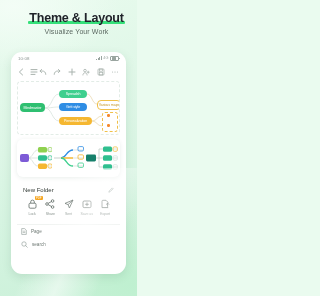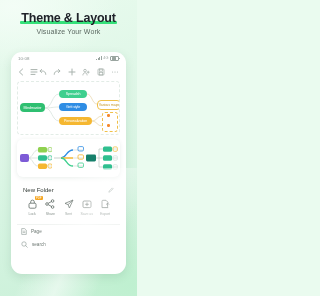--- a/index.html
+++ b/index.html
@@ -14,21 +14,21 @@
       radial-gradient(ellipse 150px 90px at 10% 2%, #f3fdf6 0%, rgba(243,253,246,0) 70%),
       radial-gradient(ellipse 160px 120px at 95% 96%, #bff0d0 0%, rgba(191,240,208,0) 70%),
       linear-gradient(160deg,#e9fbee 0%,#ddf6e6 45%,#c9f0d8 100%);
   }
   .sheen{
     position:absolute;left:-20px;top:168px;width:190px;height:160px;
     background:linear-gradient(115deg,rgba(255,255,255,0) 35%,rgba(255,255,255,.55) 50%,rgba(255,255,255,0) 66%);
     pointer-events:none;
   }
   
-  .header{position:absolute;left:0;top:8px;width:137px;text-align:center;}
+  .header{position:absolute;left:8px;top:8px;width:137px;text-align:center;}
   .title-wrap{display:inline-block;position:relative;}
   .title{
     font-size:12.5px;font-weight:bold;color:#20232a;letter-spacing:-.2px;
     position:relative;z-index:2;padding:0 2px;
   }
   .title-underline{
     position:absolute;left:1px;right:1px;bottom:1px;height:2.6px;
     background:#36e07a;z-index:1;border-radius:1px;
   }
   .subtitle{

